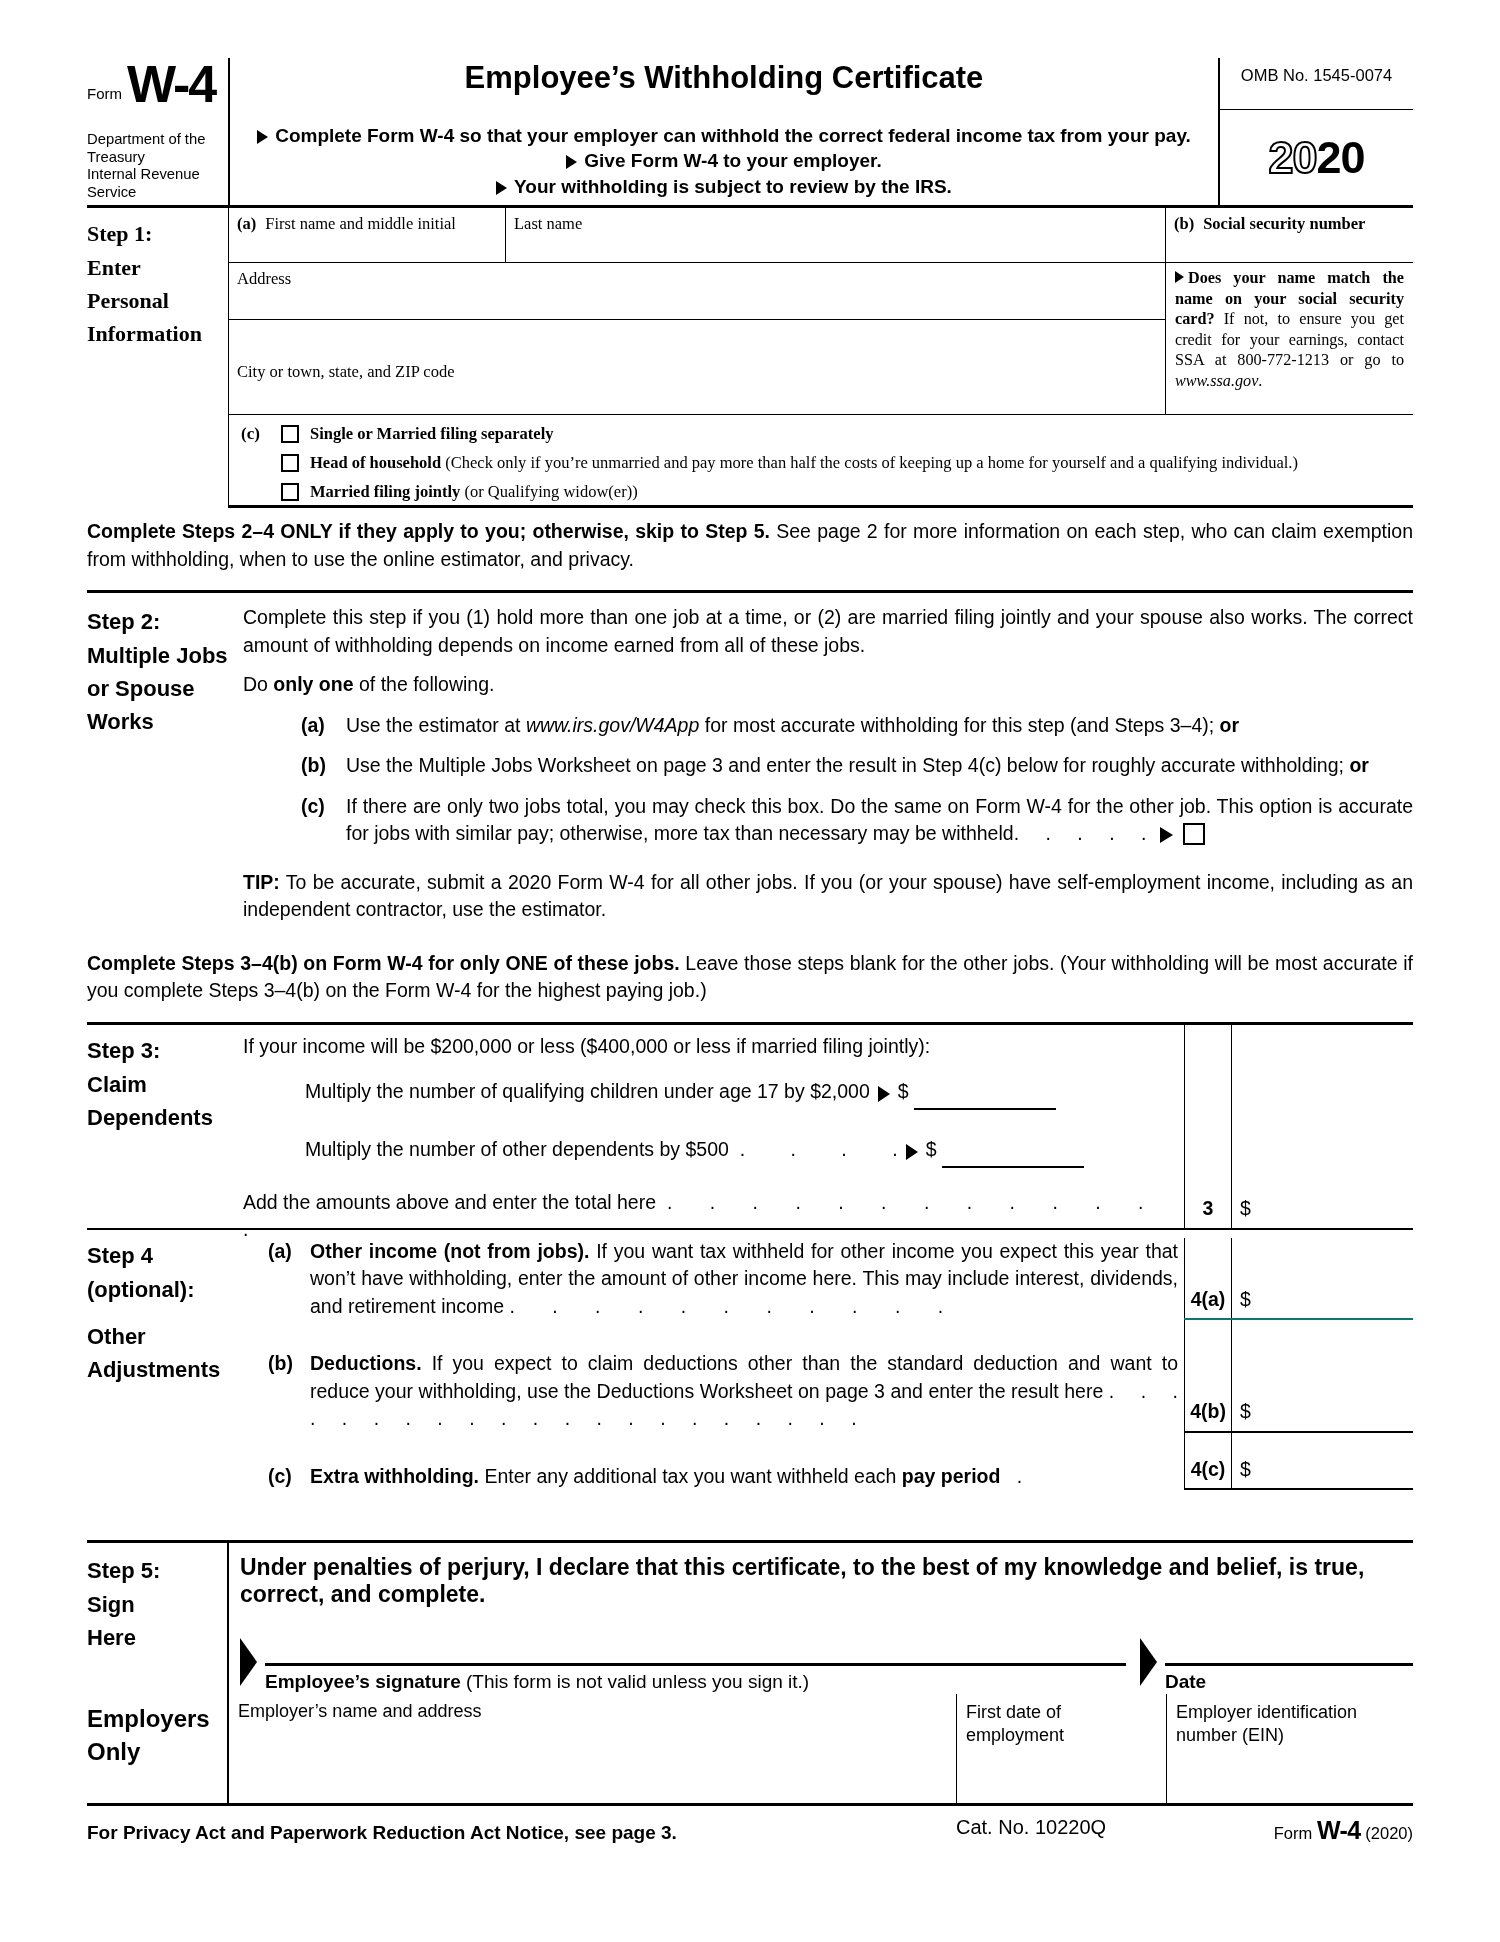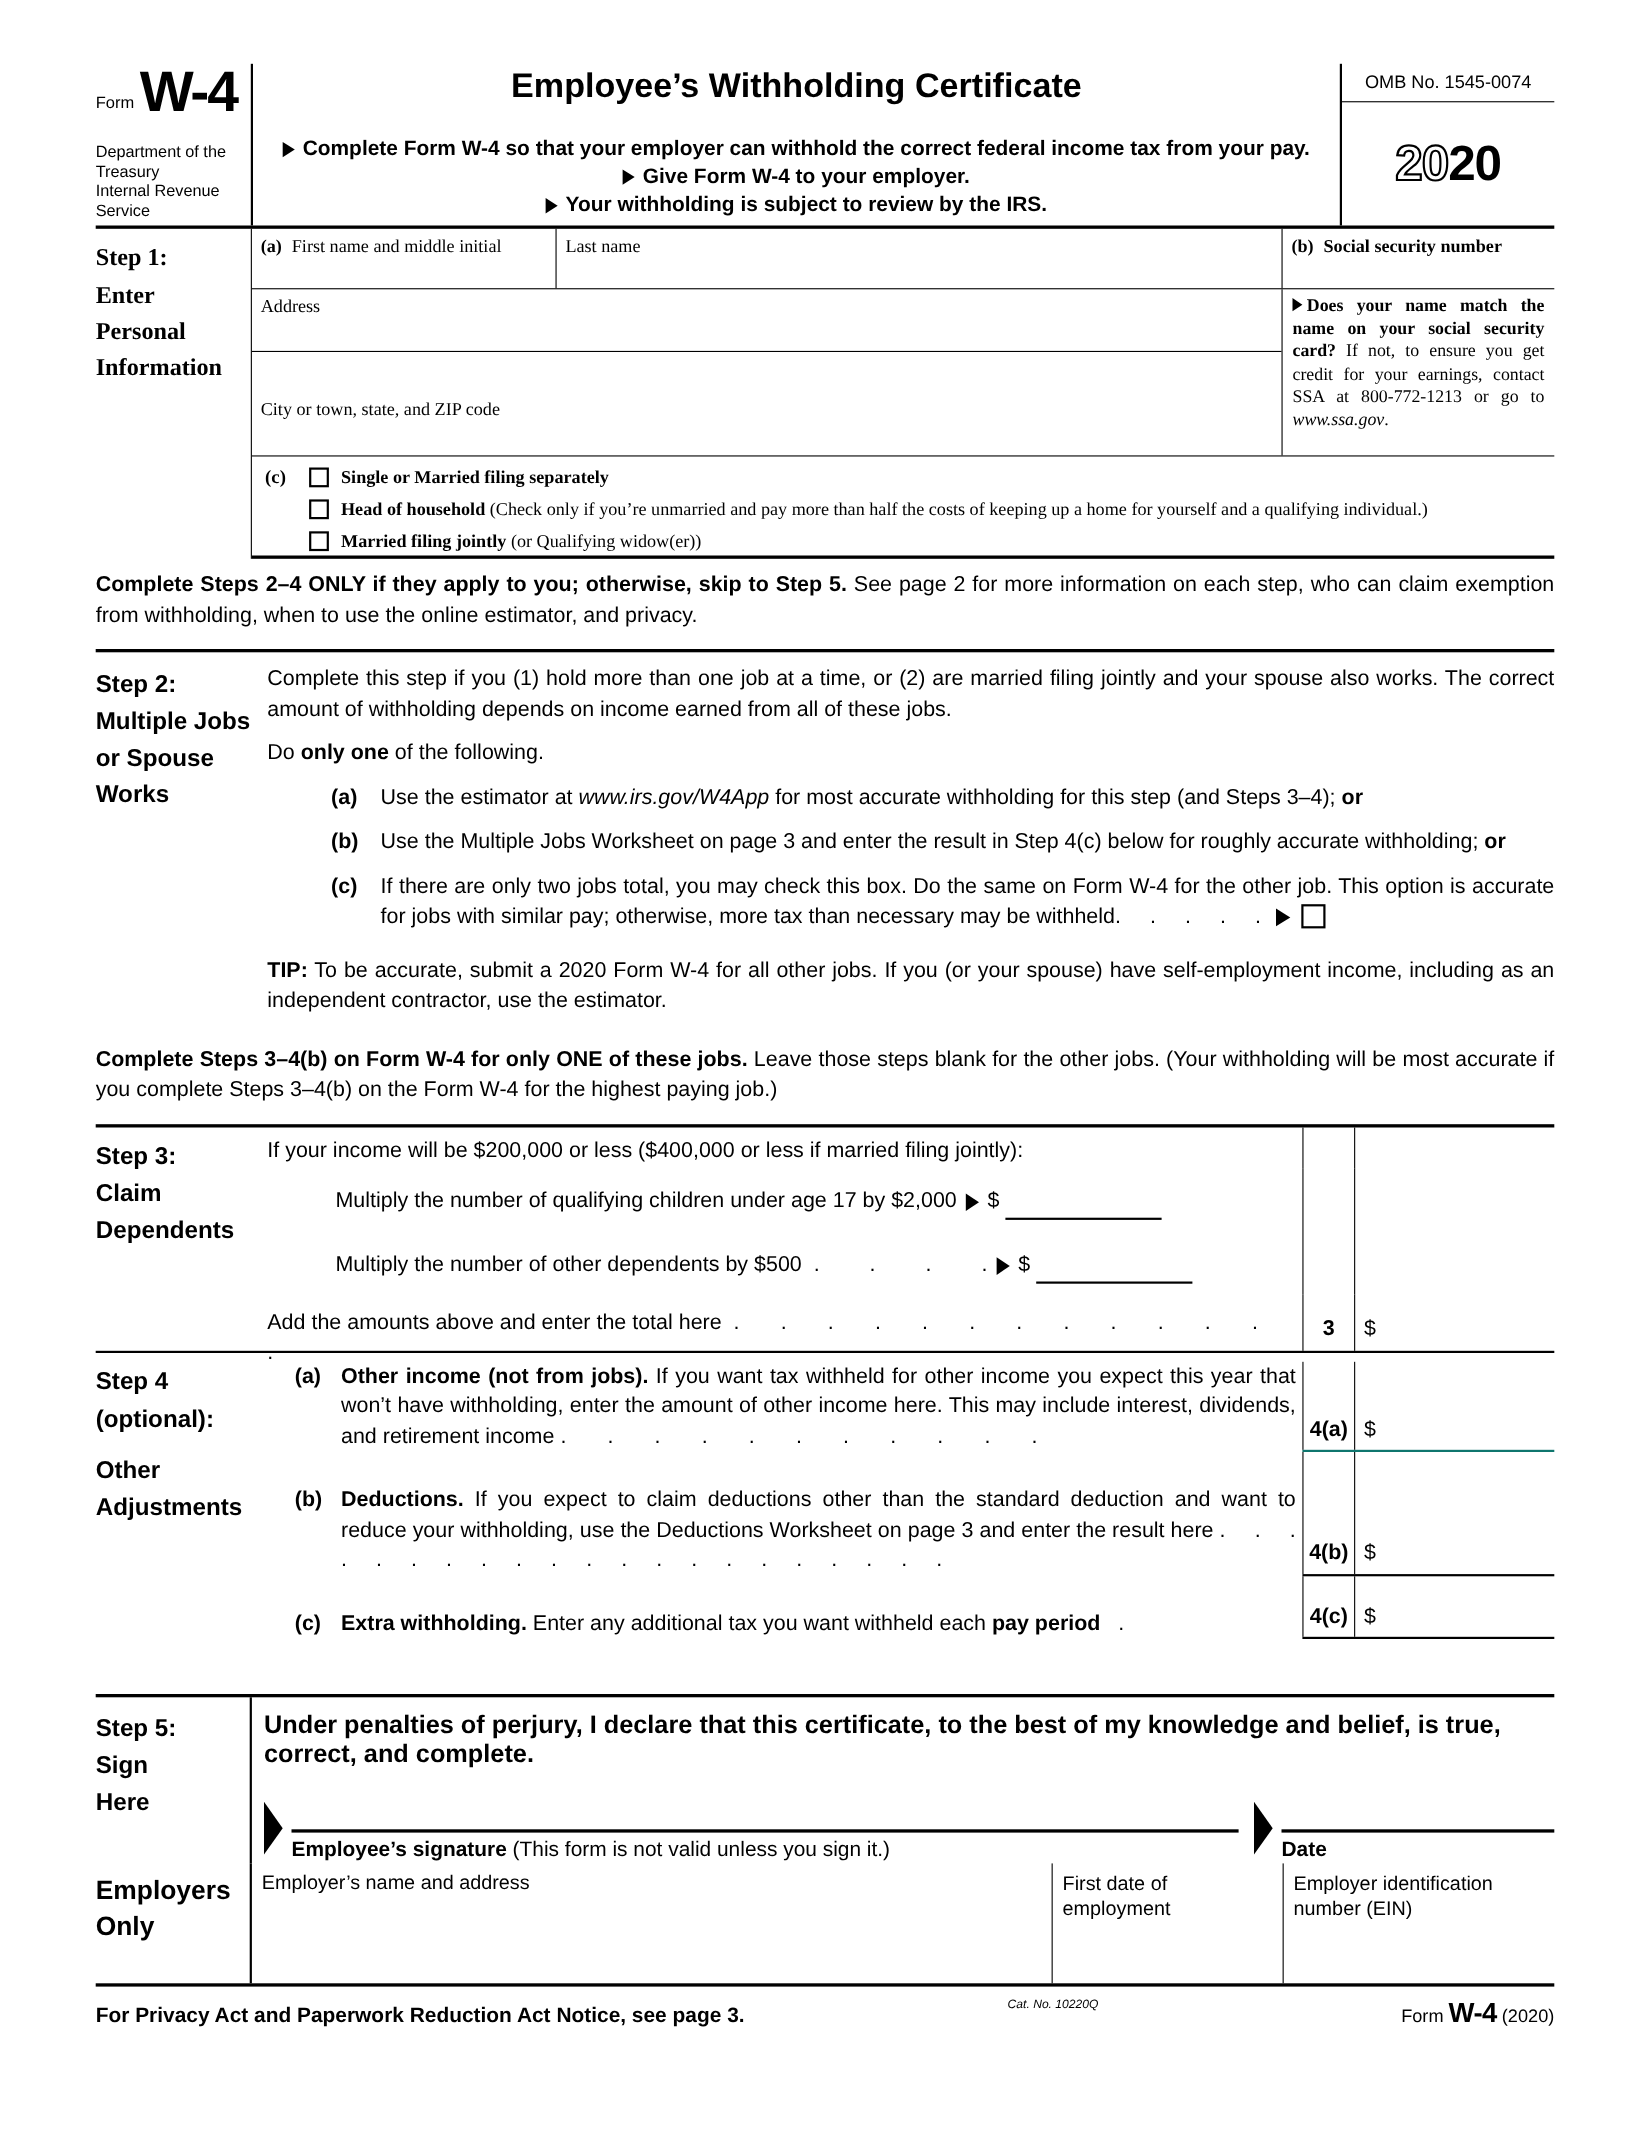--- a/index.html
+++ b/index.html
@@ -13,21 +13,21 @@
   .formline { display:flex; align-items:flex-end; }
   .form-word { font-size:15px; margin-right:5px; padding-bottom:4px; }
   .form-big { font-size:52px; font-weight:bold; letter-spacing:-2px; line-height:0.8; }
   .dept { font-size:14.8px; line-height:1.18; }
   .hdr-center { flex:1; border-right:2px solid #000; text-align:center; padding:0 8px 4px 8px; display:flex; flex-direction:column; justify-content:space-between; }
   .main-title { font-size:31px; font-weight:bold; margin-top:2px; }
   .bullets { padding-bottom:2px; }
   .bullet { font-size:19px; font-weight:bold; line-height:25.5px; white-space:nowrap; }
   .tri { display:inline-block; width:0; height:0; border-left:11px solid #000; border-top:7px solid transparent; border-bottom:7px solid transparent; margin-right:7px; vertical-align:-2px; }
   .hdr-right { width:193px; display:flex; flex-direction:column; text-align:center; }
-  .omb { font-size:16.5px; padding:8px 0 7px 0; border-bottom:1.5px solid #000; }
+  .omb { font-size:16.5px; padding:8px 0 24px 0; border-bottom:1.5px solid #000; }
   .year { flex:1; display:flex; align-items:center; justify-content:center; font-size:45px; font-weight:bold; letter-spacing:-1px; }
   .yr-o { color:#fff; -webkit-text-stroke:2px #000; }
   .yr-b { color:#000; }
 
   
   .stitle { font-size:22px; font-weight:bold; line-height:35px; }
   .sdesc  { font-size:22px; font-weight:bold; line-height:33px; }
 
   
   .step1 { display:flex;font-family:Liberation Serif, serif; }
@@ -115,21 +115,21 @@
   .employers { display:flex; border-bottom:3.5px solid #000; height:112px; }
   .e-label { width:140px; font-size:24px; font-weight:bold; line-height:33px; padding-top:8px; }
   .e-body { flex:1; border-left:2px solid #000; display:flex; }
   .e-c1 { flex:1; padding:7px 9px; font-size:18px; }
   .e-c2 { width:210px; border-left:1.5px solid #000; padding:7px 9px; font-size:18px; line-height:23px; }
   .e-c3 { width:247px; border-left:1.5px solid #000; padding:7px 9px; font-size:18px; line-height:23px; }
 
   
   .footer { position:relative; display:flex; align-items:baseline; margin-top:10px; }
   .f-notice { font-size:19px; font-weight:bold; }
-  .f-cat { position:absolute; left:829px; font-size:11px;font-style:italic; }
+  .f-cat { position:absolute; left:869px; font-size:20px; }
   .f-right { margin-left:auto; font-size:16.5px; }
   .f-w4 { font-size:25px; font-weight:bold; letter-spacing:-0.5px; }
 </style>
 </head>
 <body>
 
 <div class="page">
 
   <div class="hdr">
     <div class="hdr-left">

